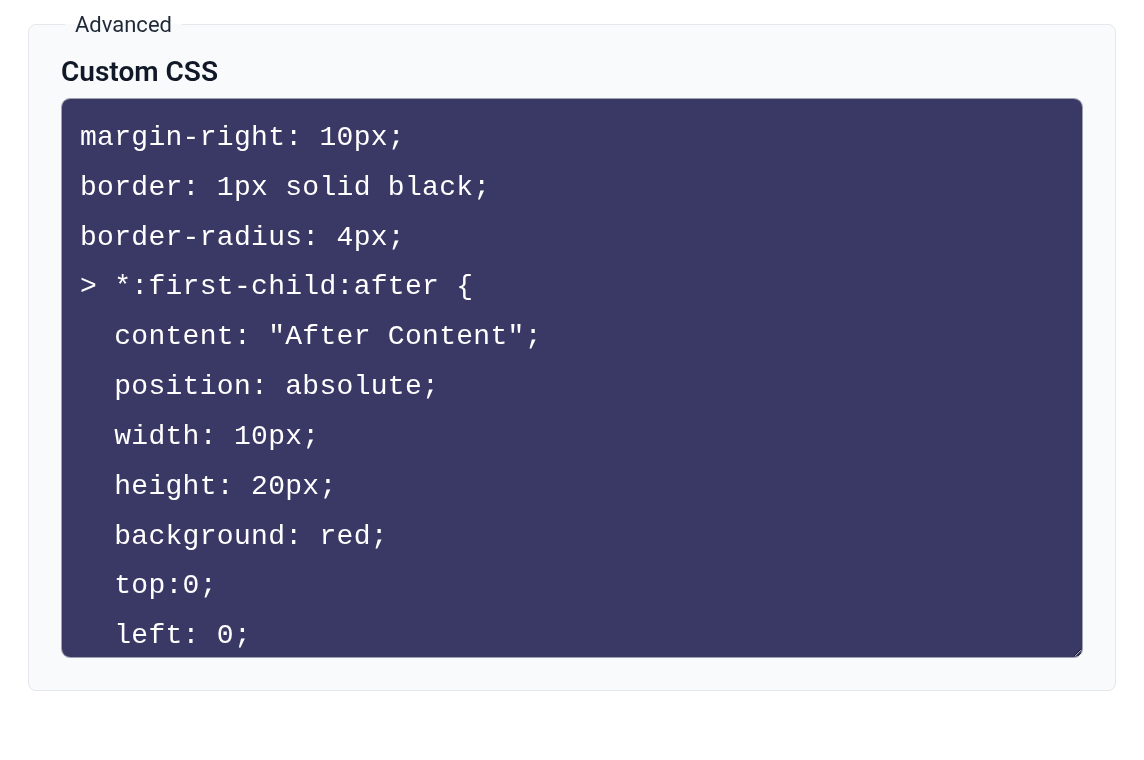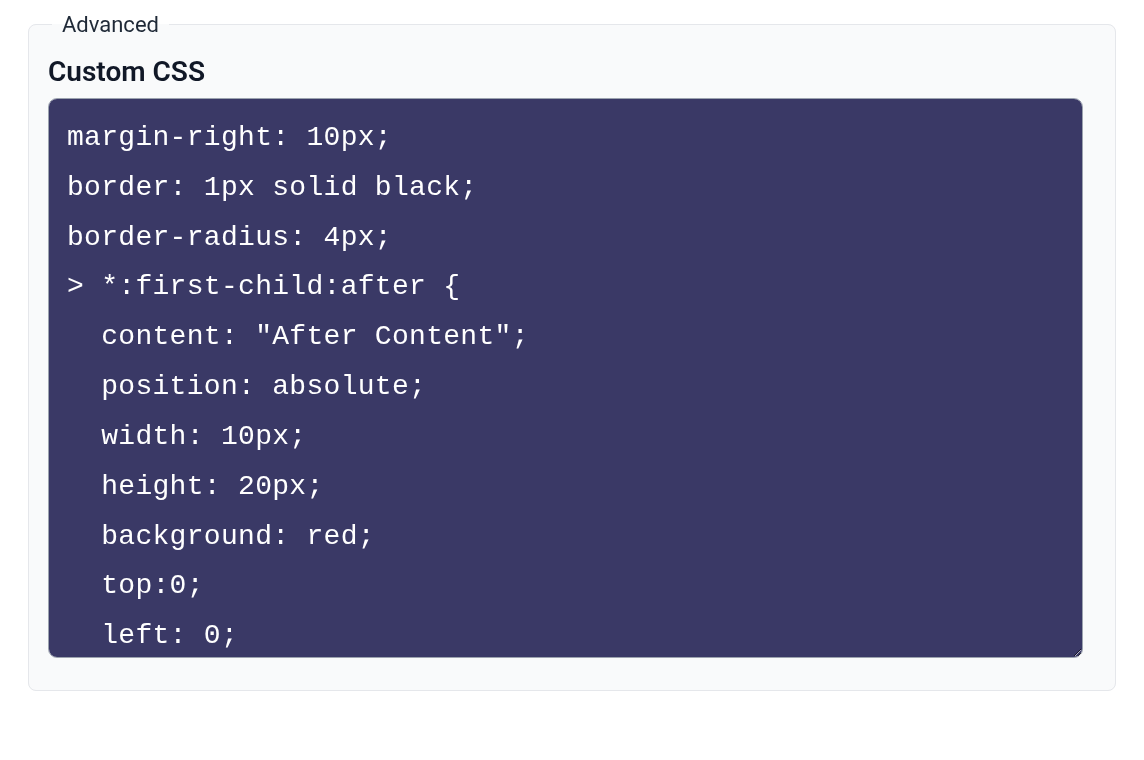--- a/index.html
+++ b/index.html
@@ -14,21 +14,21 @@
       width: 1144px;
       height: 760px;
     }
     .fieldset-wrap {
       margin: 12px 28px 28px 28px;
     }
     fieldset.advanced {
       border: 1px solid #e5e7eb;
       border-radius: 8px;
       background: #f9fafb;
-      padding: 0 32px 28px 19px;
+      padding: 0 32px 28px 32px;
       position: relative;
     }
     fieldset.advanced legend {
       font-size: 22px;
       color: #1f2937;
       padding: 0 10px;
       margin-left: 4px;
       font-weight: 400;
     }
     .field-label {

